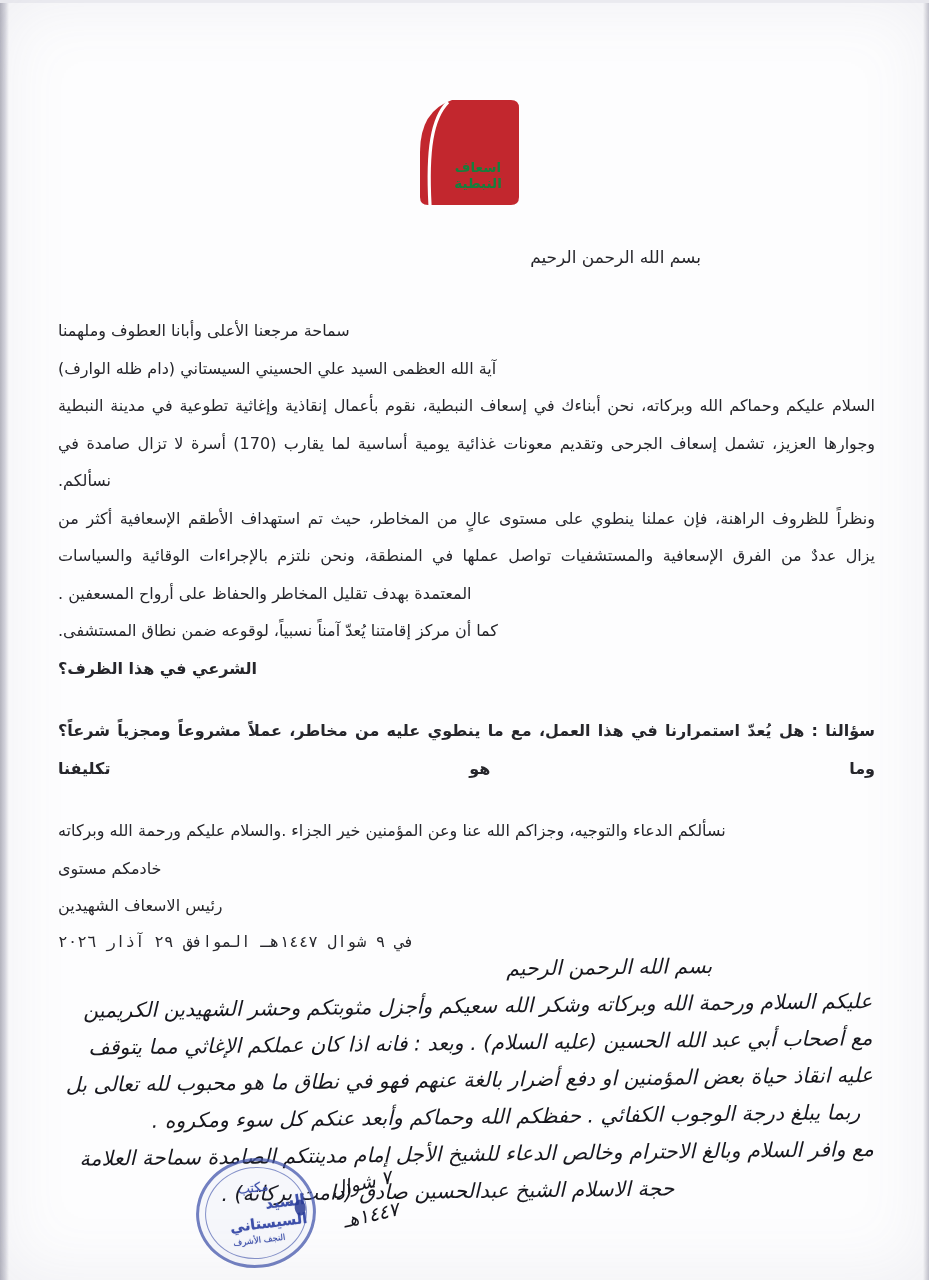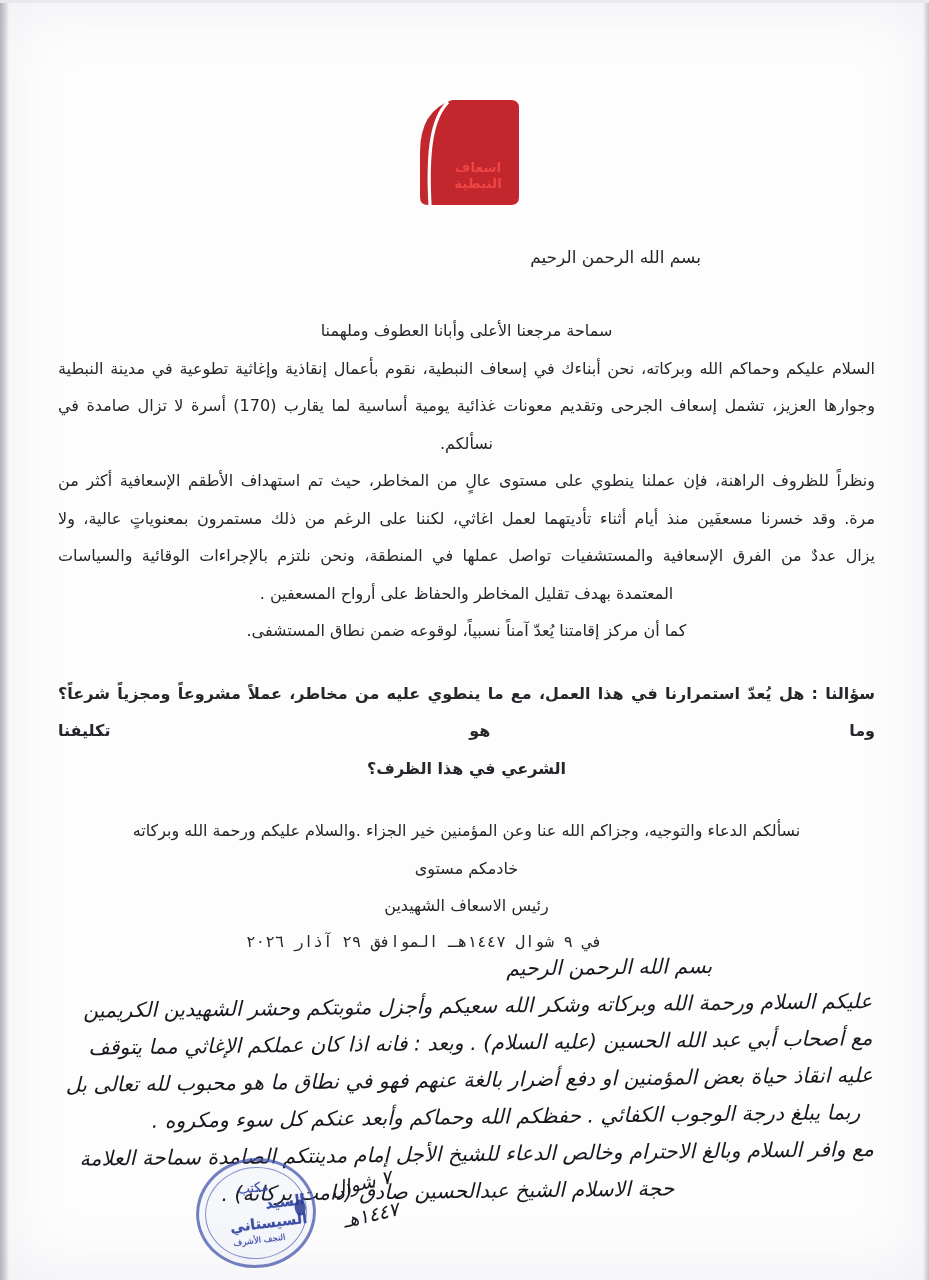--- a/index.html
+++ b/index.html
@@ -15,28 +15,28 @@
   .edge-left { position:absolute; left:0; top:0; bottom:0; width:9px;
     background:linear-gradient(90deg,#b7b7c1 0%,#d9d9e0 55%,rgba(255,255,255,0) 100%); }
   .edge-right { position:absolute; right:0; top:0; bottom:0; width:6px;
     background:linear-gradient(270deg,#c6c6cf 0%,rgba(255,255,255,0) 100%); }
   .edge-top { position:absolute; left:0; right:0; top:0; height:3px; background:#f1f1f5; }
 
   
   .logo { position:absolute; top:98px; left:418px; width:103px; height:109px; }
   .logo svg { width:100%; height:100%; display:block; }
   .logo-text { position:absolute; right:12px; bottom:16px; width:62px;
-    color:#ef4444; text-align:center; font-weight:bold;
+    color:#15803d; text-align:center; font-weight:bold;
     font-size:13.5px; line-height:16px; letter-spacing:0; }
 
   
   .bismillah-typed { position:absolute; top:247px; right:228px; font-size:17px; }
   .letter-body { position:absolute; top:312px; right:54px; left:58px;
     font-size:16px; line-height:37.5px; }
-  .letter-body p { text-align:center; }
+  .letter-body p { text-align:left; }
   .letter-body p.just { text-align:justify; text-align-last:justify; }
   .letter-body p.bold { font-weight:bold; }
   .letter-body p.gap { margin-top:25px; }
   .letter-body p.date-line { padding-right:85px;font-family:Liberation Mono, monospace; }
 
   
   .handwriting { position:absolute; top:951px; right:56px; left:50px;
     font-size:20.5px; line-height:37px; font-style:italic;
     color:#17171d; transform:rotate(-0.7deg); }
   .handwriting p { text-align:right; }
@@ -79,30 +79,30 @@
     <div class="logo-text">
       <div>اسعاف</div>
       <div>النبطية</div>
     </div>
   </div>
 
   <div class="bismillah-typed">بسم الله الرحمن الرحيم</div>
 
   <div class="letter-body">
     <p>سماحة مرجعنا الأعلى وأبانا العطوف وملهمنا</p>
+    <p>آية الله العظمى السيد علي الحسيني السيستاني (دام ظله الوارف)</p>
     <p class="just">السلام عليكم وحماكم الله وبركاته، نحن أبناءك في إسعاف النبطية، نقوم بأعمال إنقاذية وإغاثية تطوعية في مدينة النبطية</p>
     <p class="just">وجوارها العزيز، تشمل إسعاف الجرحى وتقديم معونات غذائية يومية أساسية لما يقارب (170) أسرة لا تزال صامدة في</p>
     <p>نسألكم.</p>
     <p class="just">ونظراً للظروف الراهنة، فإن عملنا ينطوي على مستوى عالٍ من المخاطر، حيث تم استهداف الأطقم الإسعافية أكثر من</p>
-    <p class="just">مرة. وقد خسرنا مسعفَين منذ أيام أثناء تأديتهما لعمل اغاثي، لكننا على الرغم من ذلك مستمرون بمعنوياتٍ عالية، ولا</p>
     <p class="just">يزال عددٌ من الفرق الإسعافية والمستشفيات تواصل عملها في المنطقة، ونحن نلتزم بالإجراءات الوقائية والسياسات</p>
     <p>المعتمدة بهدف تقليل المخاطر والحفاظ على أرواح المسعفين .</p>
     <p>كما أن مركز إقامتنا يُعدّ آمناً نسبياً، لوقوعه ضمن نطاق المستشفى.</p>
+    <p class="bold">الشرعي في هذا الظرف؟</p>
     <p class="bold just gap">سؤالنا : هل يُعدّ استمرارنا في هذا العمل، مع ما ينطوي عليه من مخاطر، عملاً مشروعاً ومجزياً شرعاً؟ وما هو تكليفنا</p>
-    <p class="bold">الشرعي في هذا الظرف؟</p>
     <p class="gap">نسألكم الدعاء والتوجيه، وجزاكم الله عنا وعن المؤمنين خير الجزاء .والسلام عليكم ورحمة الله وبركاته</p>
     <p>خادمكم مستوى</p>
     <p>رئيس الاسعاف الشهيدين</p>
     <p class="date-line">في ٩ شوال ١٤٤٧هـ الموافق ٢٩ آذار ٢٠٢٦</p>
   </div>
 
   <div class="handwriting">
     <p class="hw-center-right">بسم الله الرحمن الرحيم</p>
     <p>عليكم السلام ورحمة الله وبركاته وشكر الله سعيكم وأجزل مثوبتكم وحشر الشهيدين الكريمين</p>
     <p>مع أصحاب أبي عبد الله الحسين (عليه السلام) . وبعد : فانه اذا كان عملكم الإغاثي مما يتوقف</p>

